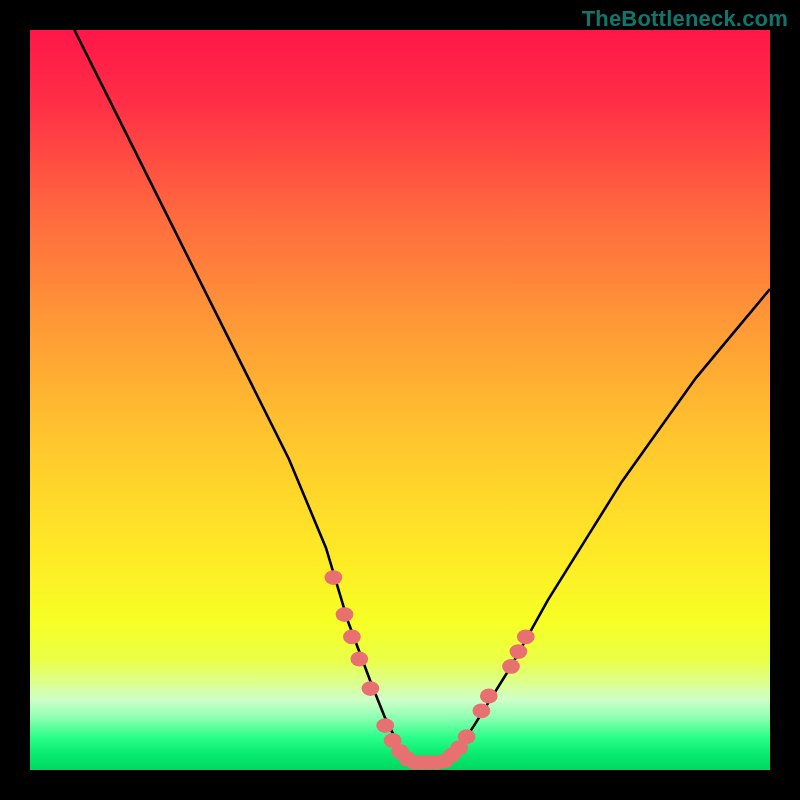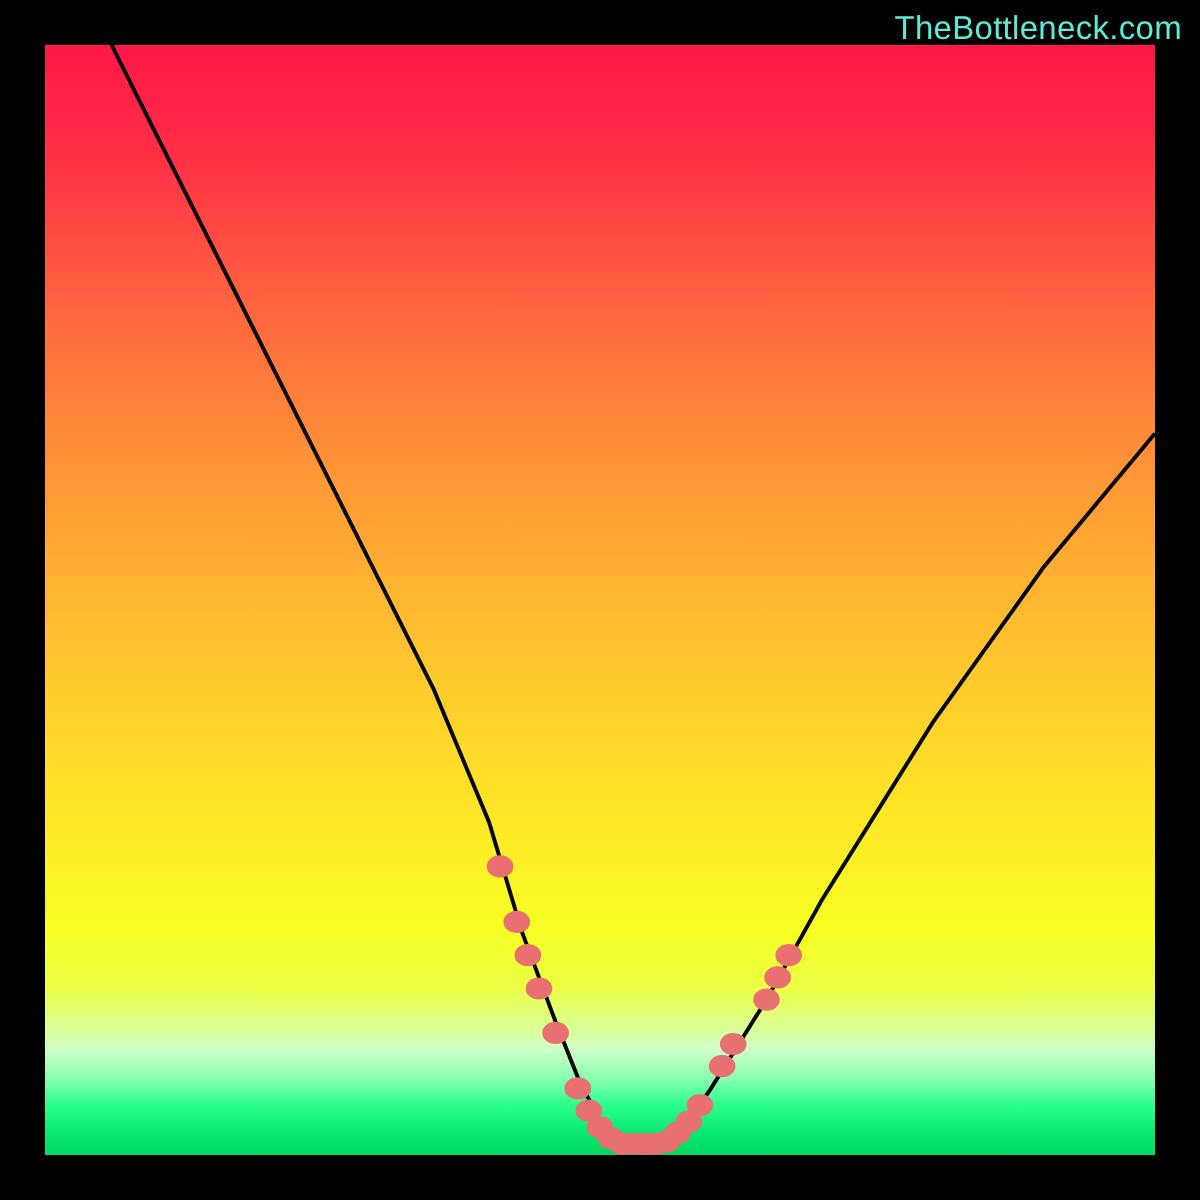--- a/index.html
+++ b/index.html
@@ -31,23 +31,23 @@
     position: absolute;
     top: 0;
     left: 0;
     width: 100%;
     height: 100%;
   }
   .watermark {
     position: absolute;
     top: 6px;
     right: 12px;
-    color: #5eead4;
+    color: #0f766e;
     font-size: 22px;
-    font-weight: 400;
+    font-weight: 700;
     letter-spacing: 0.2px;
   }
   svg.curve {
     position: absolute;
     top: 0;
     left: 0;
     width: 100%;
     height: 100%;
   }
 </style>

